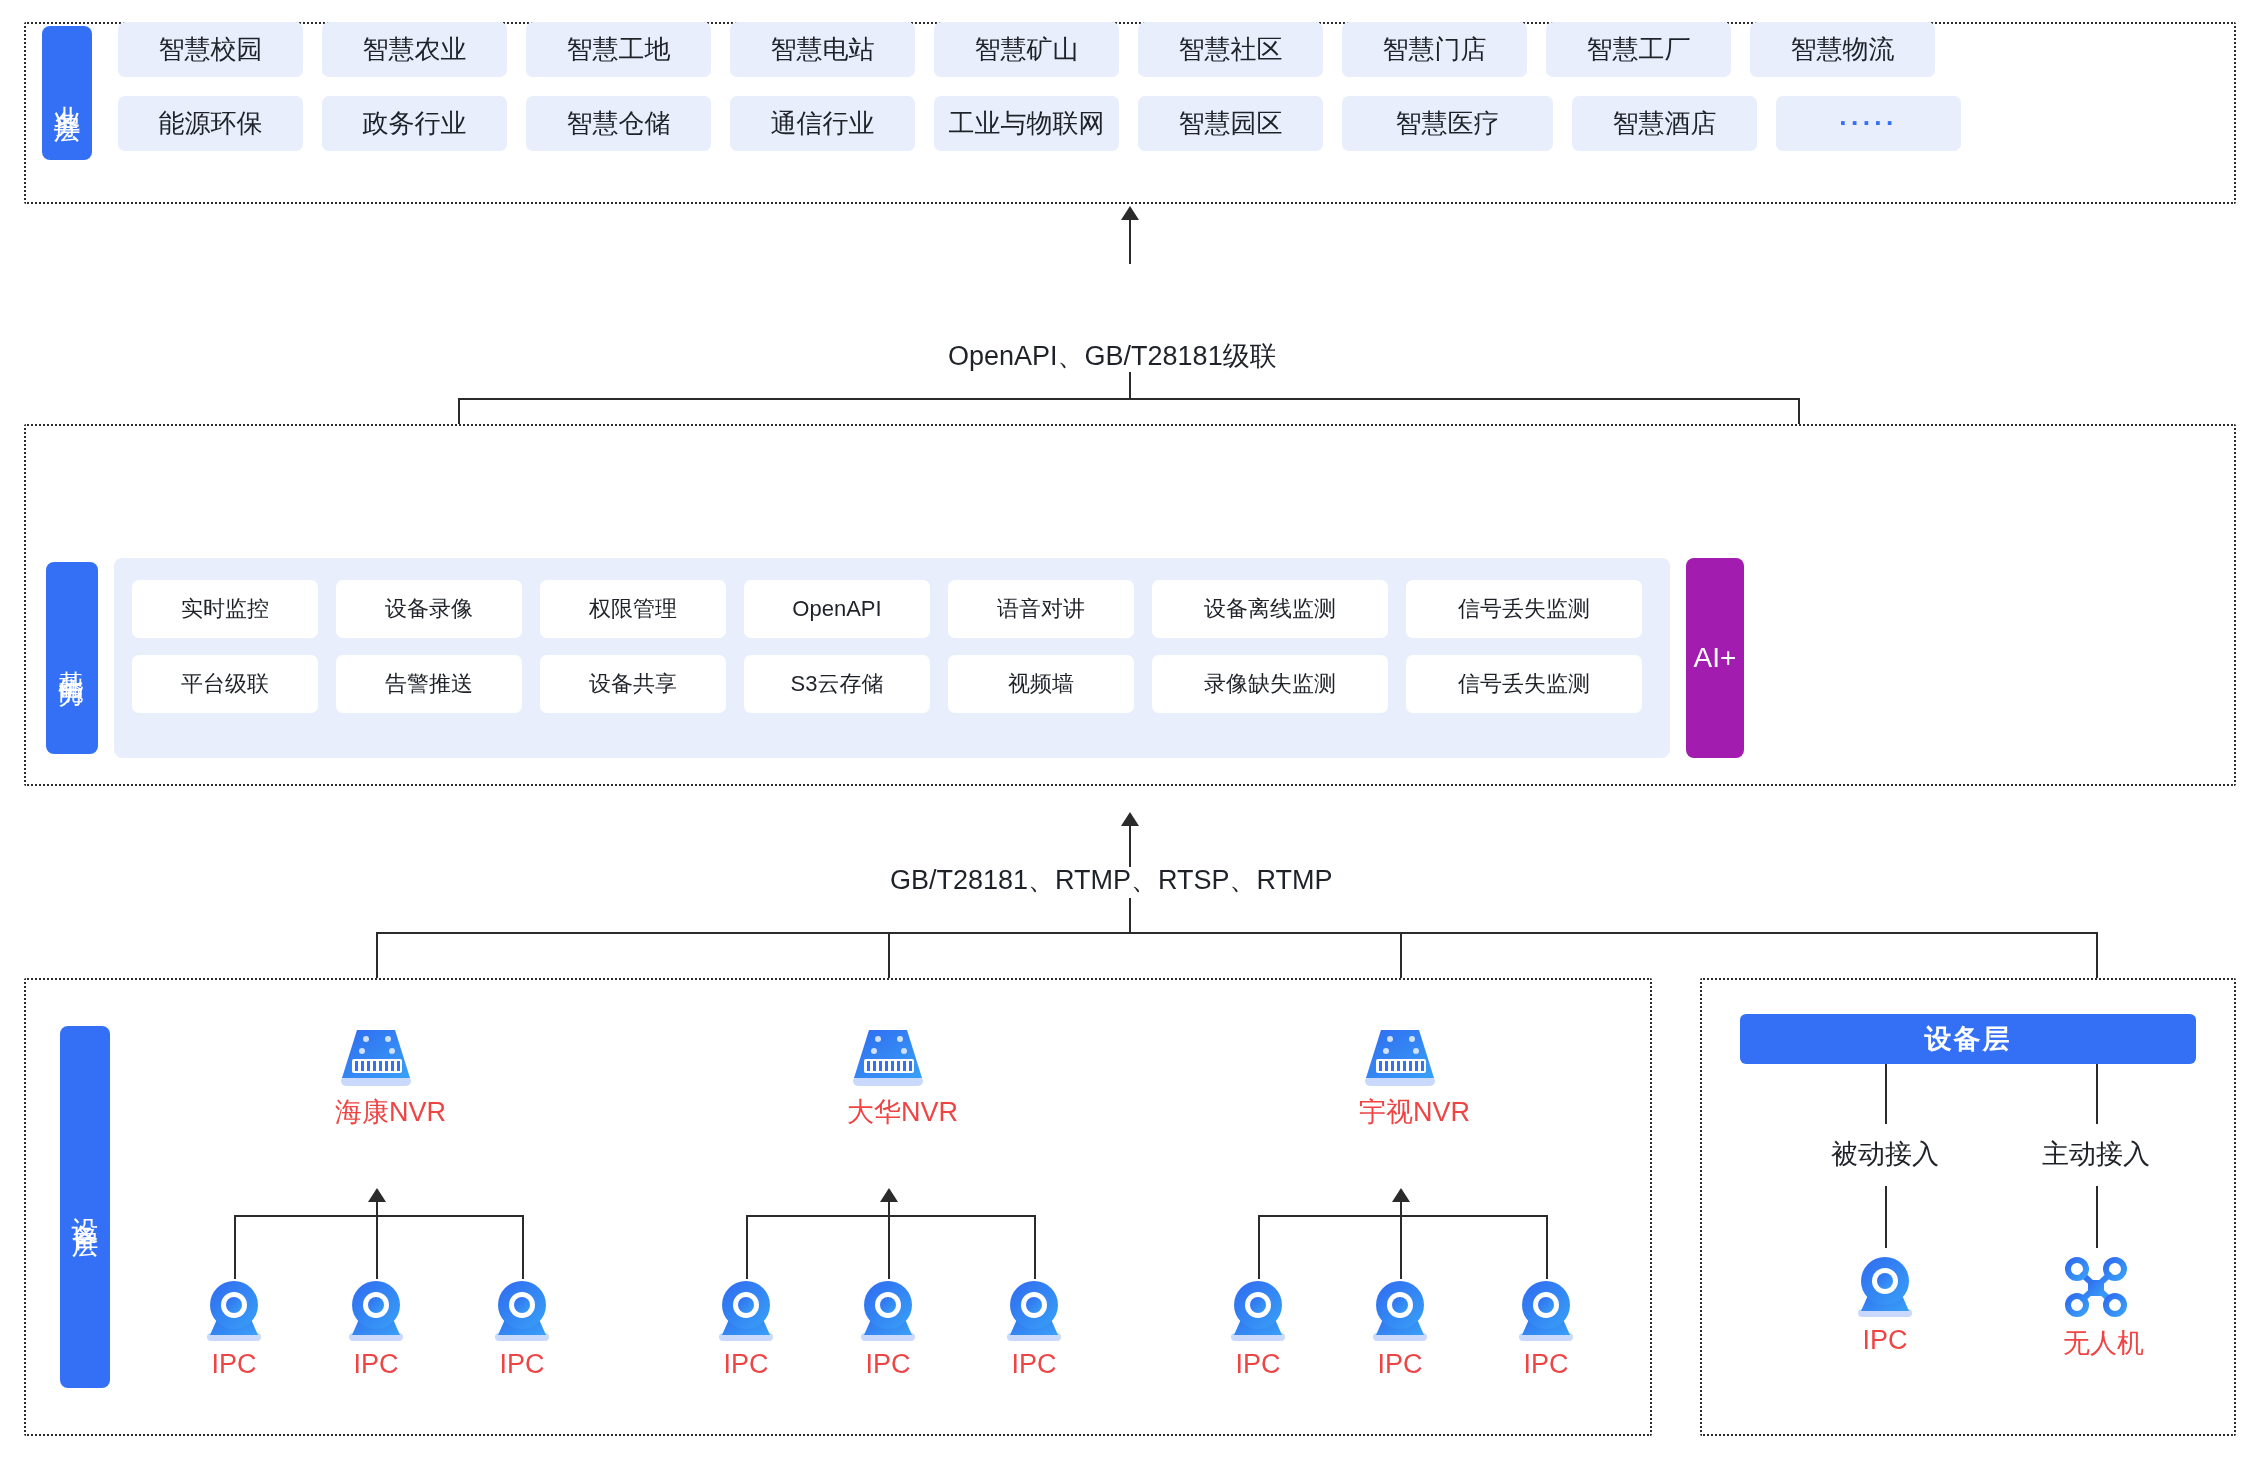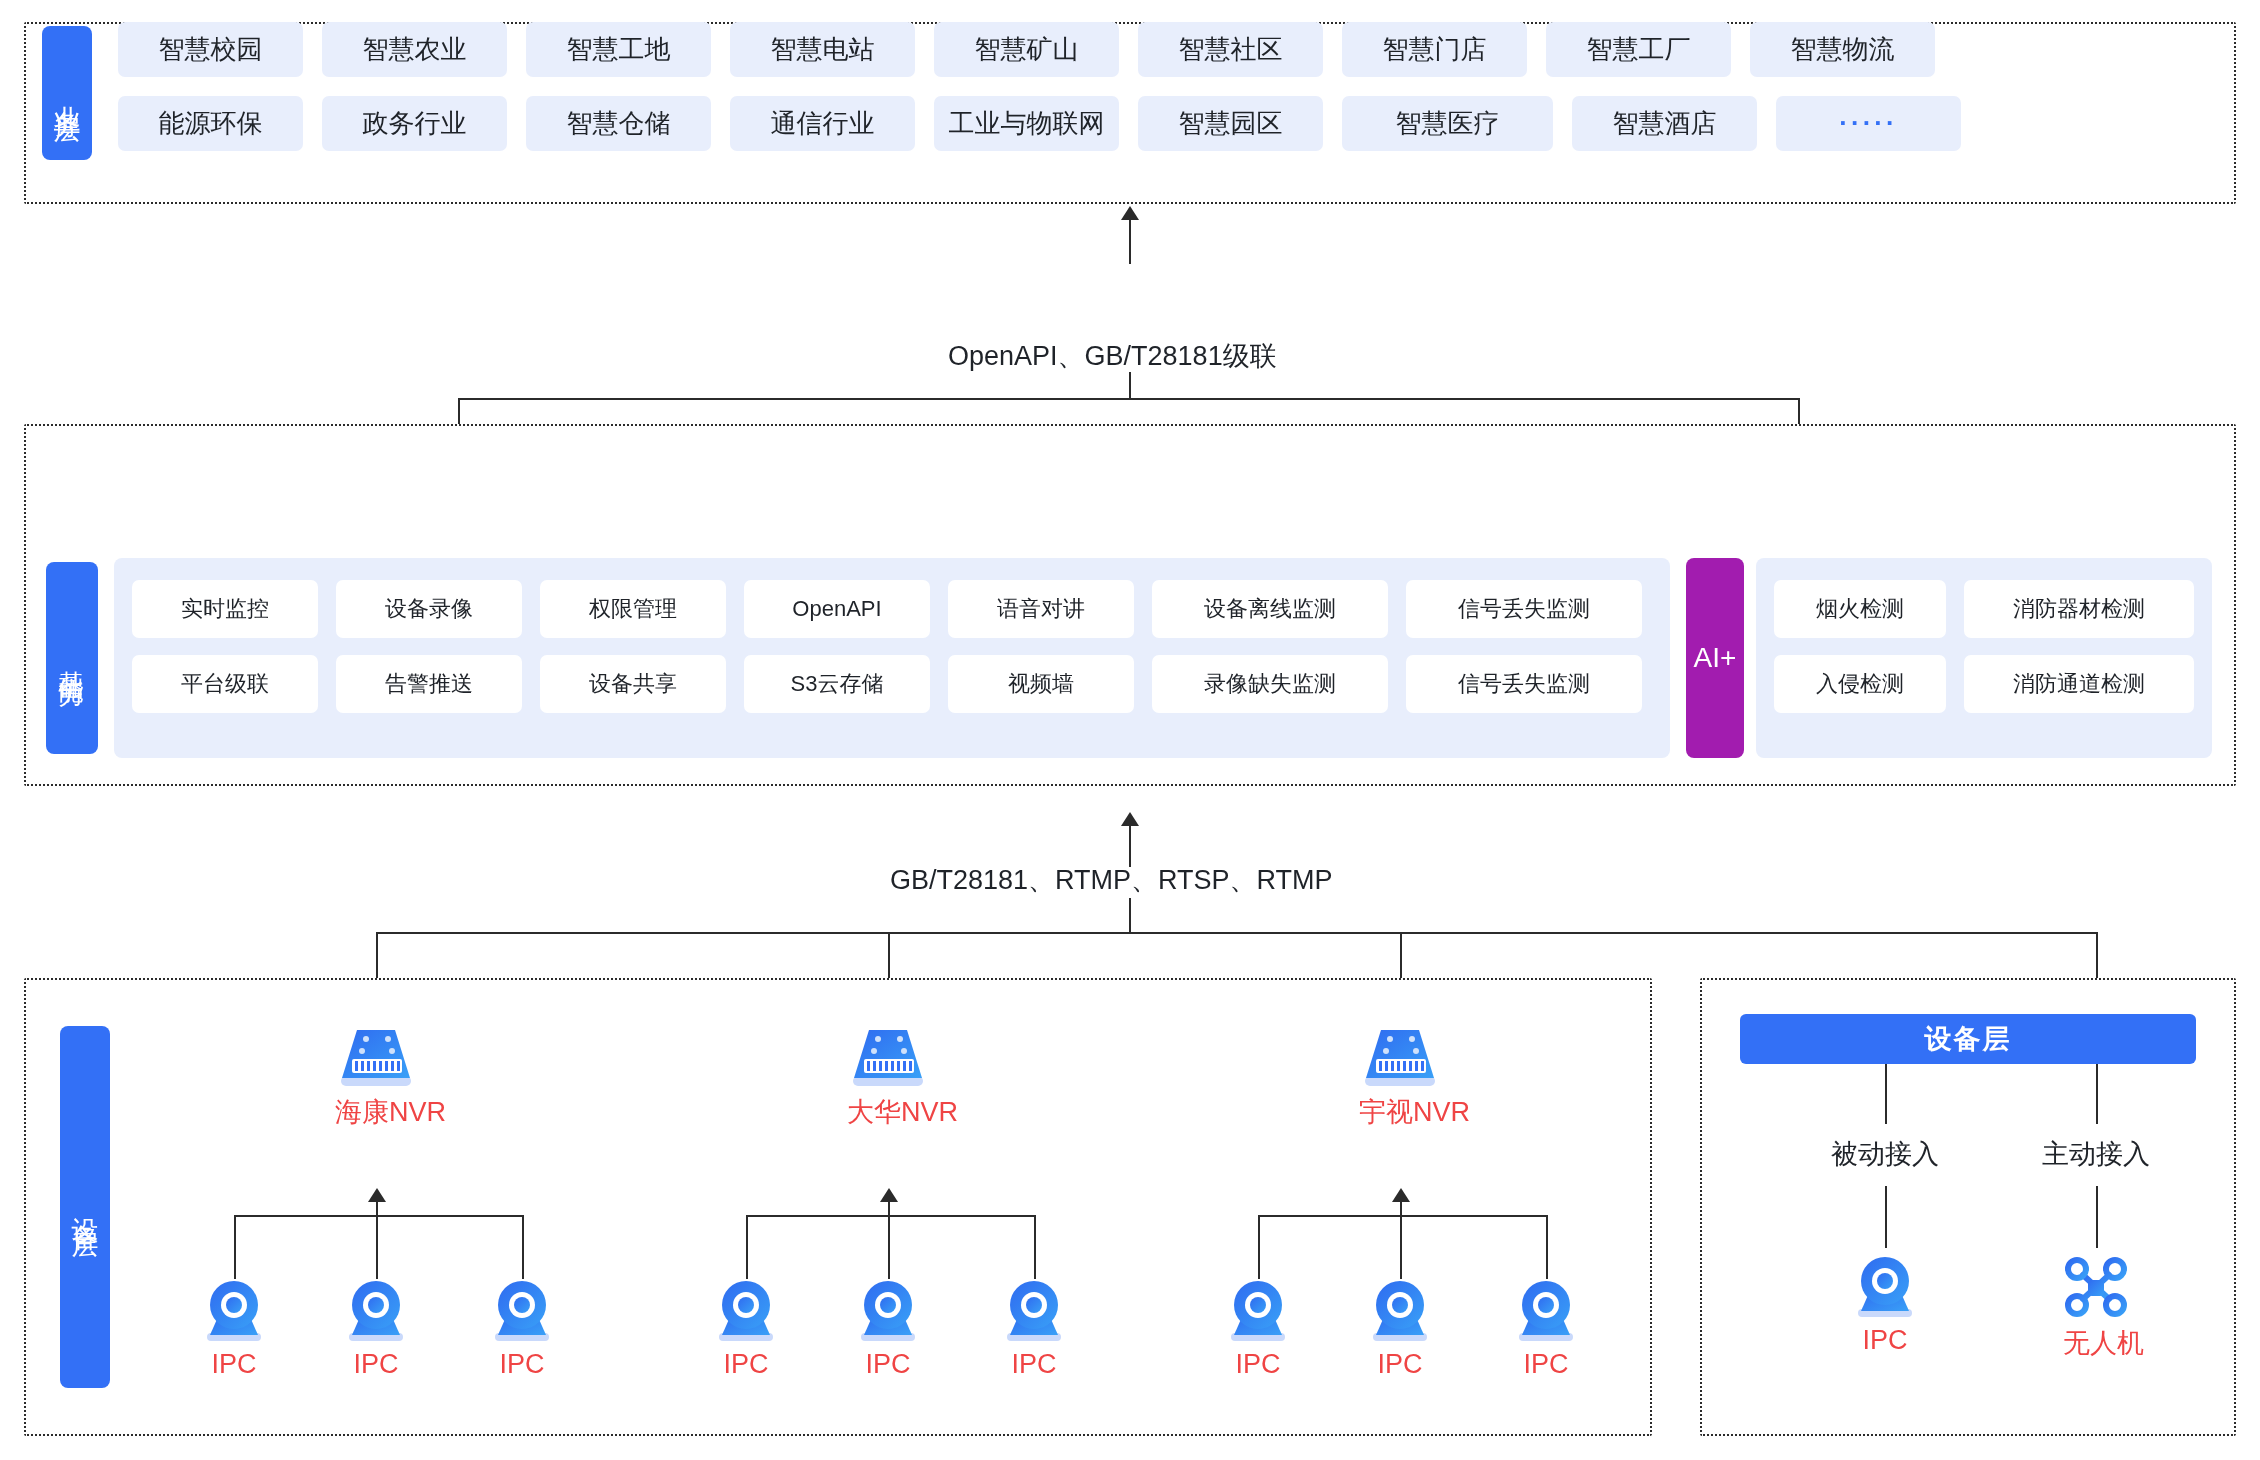--- a/index.html
+++ b/index.html
@@ -210,32 +210,20 @@
         <div class="chip-white" style="width:186px">设备共享</div>
         <div class="chip-white" style="width:186px">S3云存储</div>
         <div class="chip-white" style="width:186px">视频墙</div>
         <div class="chip-white" style="width:236px">录像缺失监测</div>
         <div class="chip-white" style="width:236px;margin-right:0">信号丢失监测</div>
       </div>
     </div>
   </div>
 
   <div id="ai-label">AI+</div>
-  <div id="ai-box">
-    <div class="ai-rows">
-      <div class="ai-row">
-        <div class="chip-white" style="width:172px">烟火检测</div>
-        <div class="chip-white" style="width:230px;margin-right:0">消防器材检测</div>
-      </div>
-      <div class="ai-row">
-        <div class="chip-white" style="width:172px">入侵检测</div>
-        <div class="chip-white" style="width:230px;margin-right:0">消防通道检测</div>
-      </div>
-    </div>
-  </div>
 
   <div class="arrow-up" style="left:1121px;top:812px;"></div>
   <div class="line-v" style="left:1129px;top:825px;height:42px;"></div>
   <div class="conn-label" style="left:890px;top:862px;">GB/T28181、RTMP、RTSP、RTMP</div>
   <div class="line-v" style="left:1129px;top:898px;height:36px;"></div>
   <div class="line-h" style="left:376px;top:932px;width:1722px;"></div>
   <div class="line-v" style="left:376px;top:932px;height:88px;"></div>
   <div class="line-v" style="left:888px;top:932px;height:88px;"></div>
   <div class="line-v" style="left:1400px;top:932px;height:88px;"></div>
   <div class="line-v" style="left:2096px;top:932px;height:82px;"></div>

